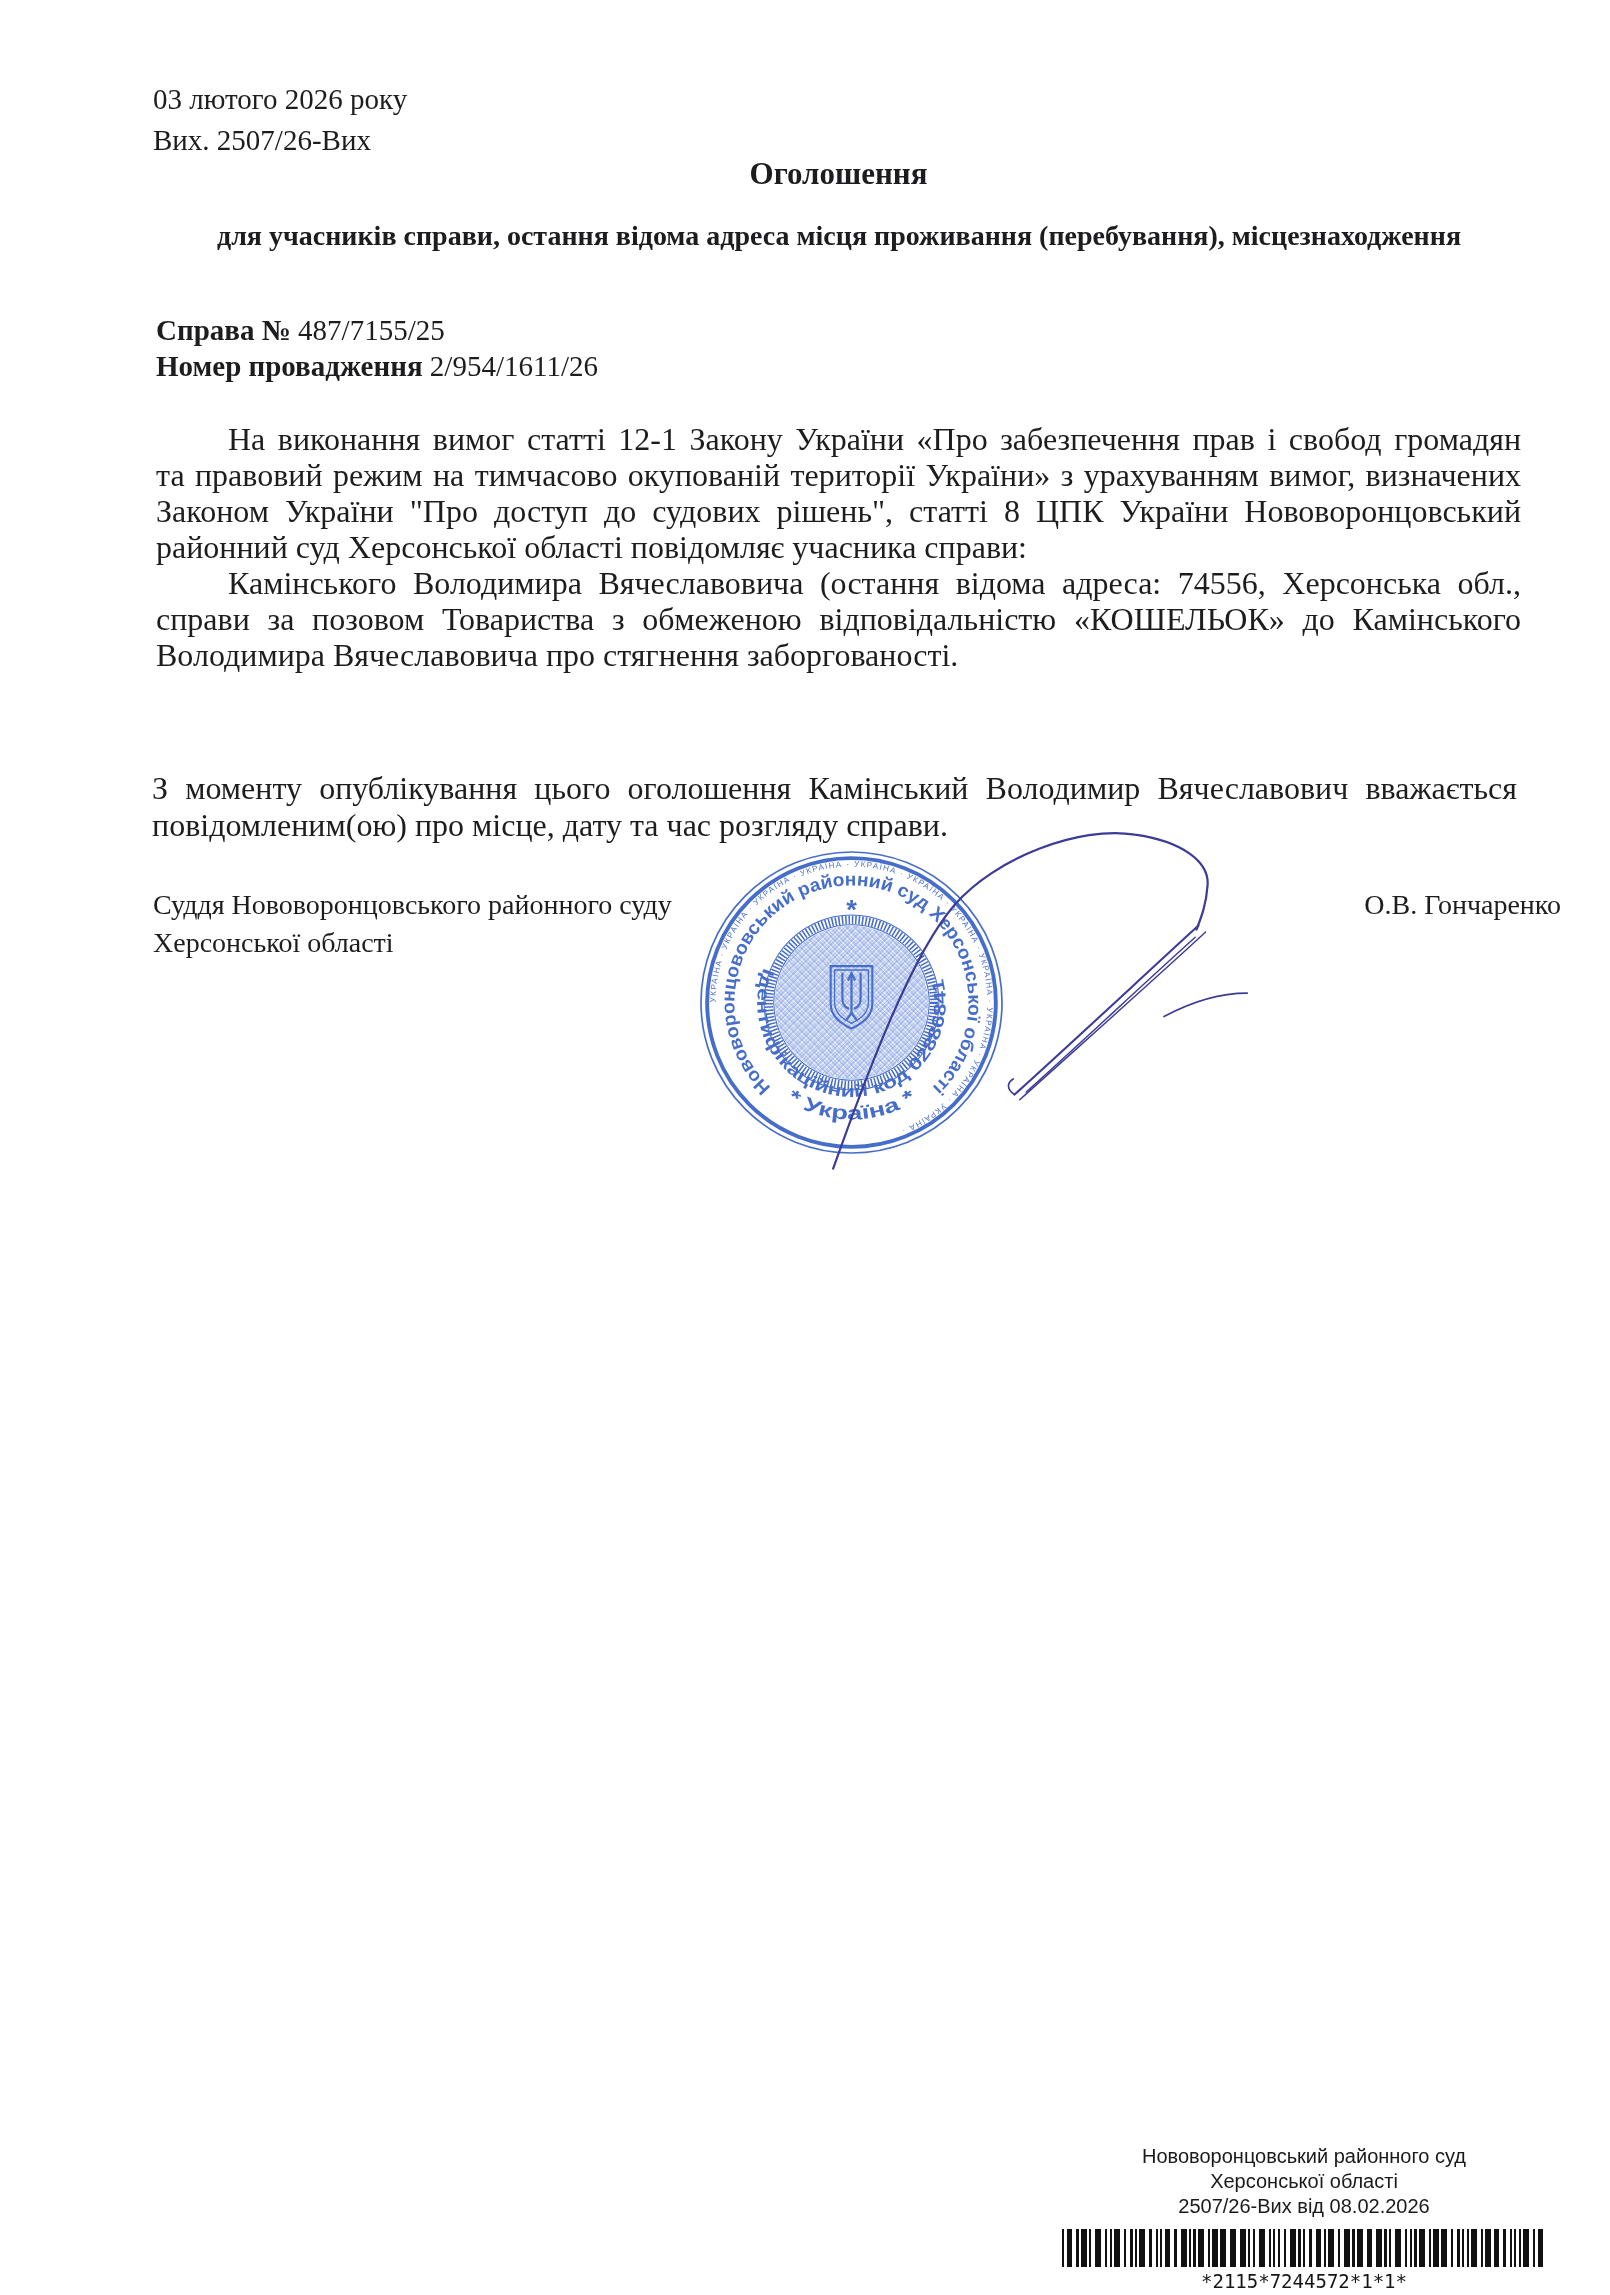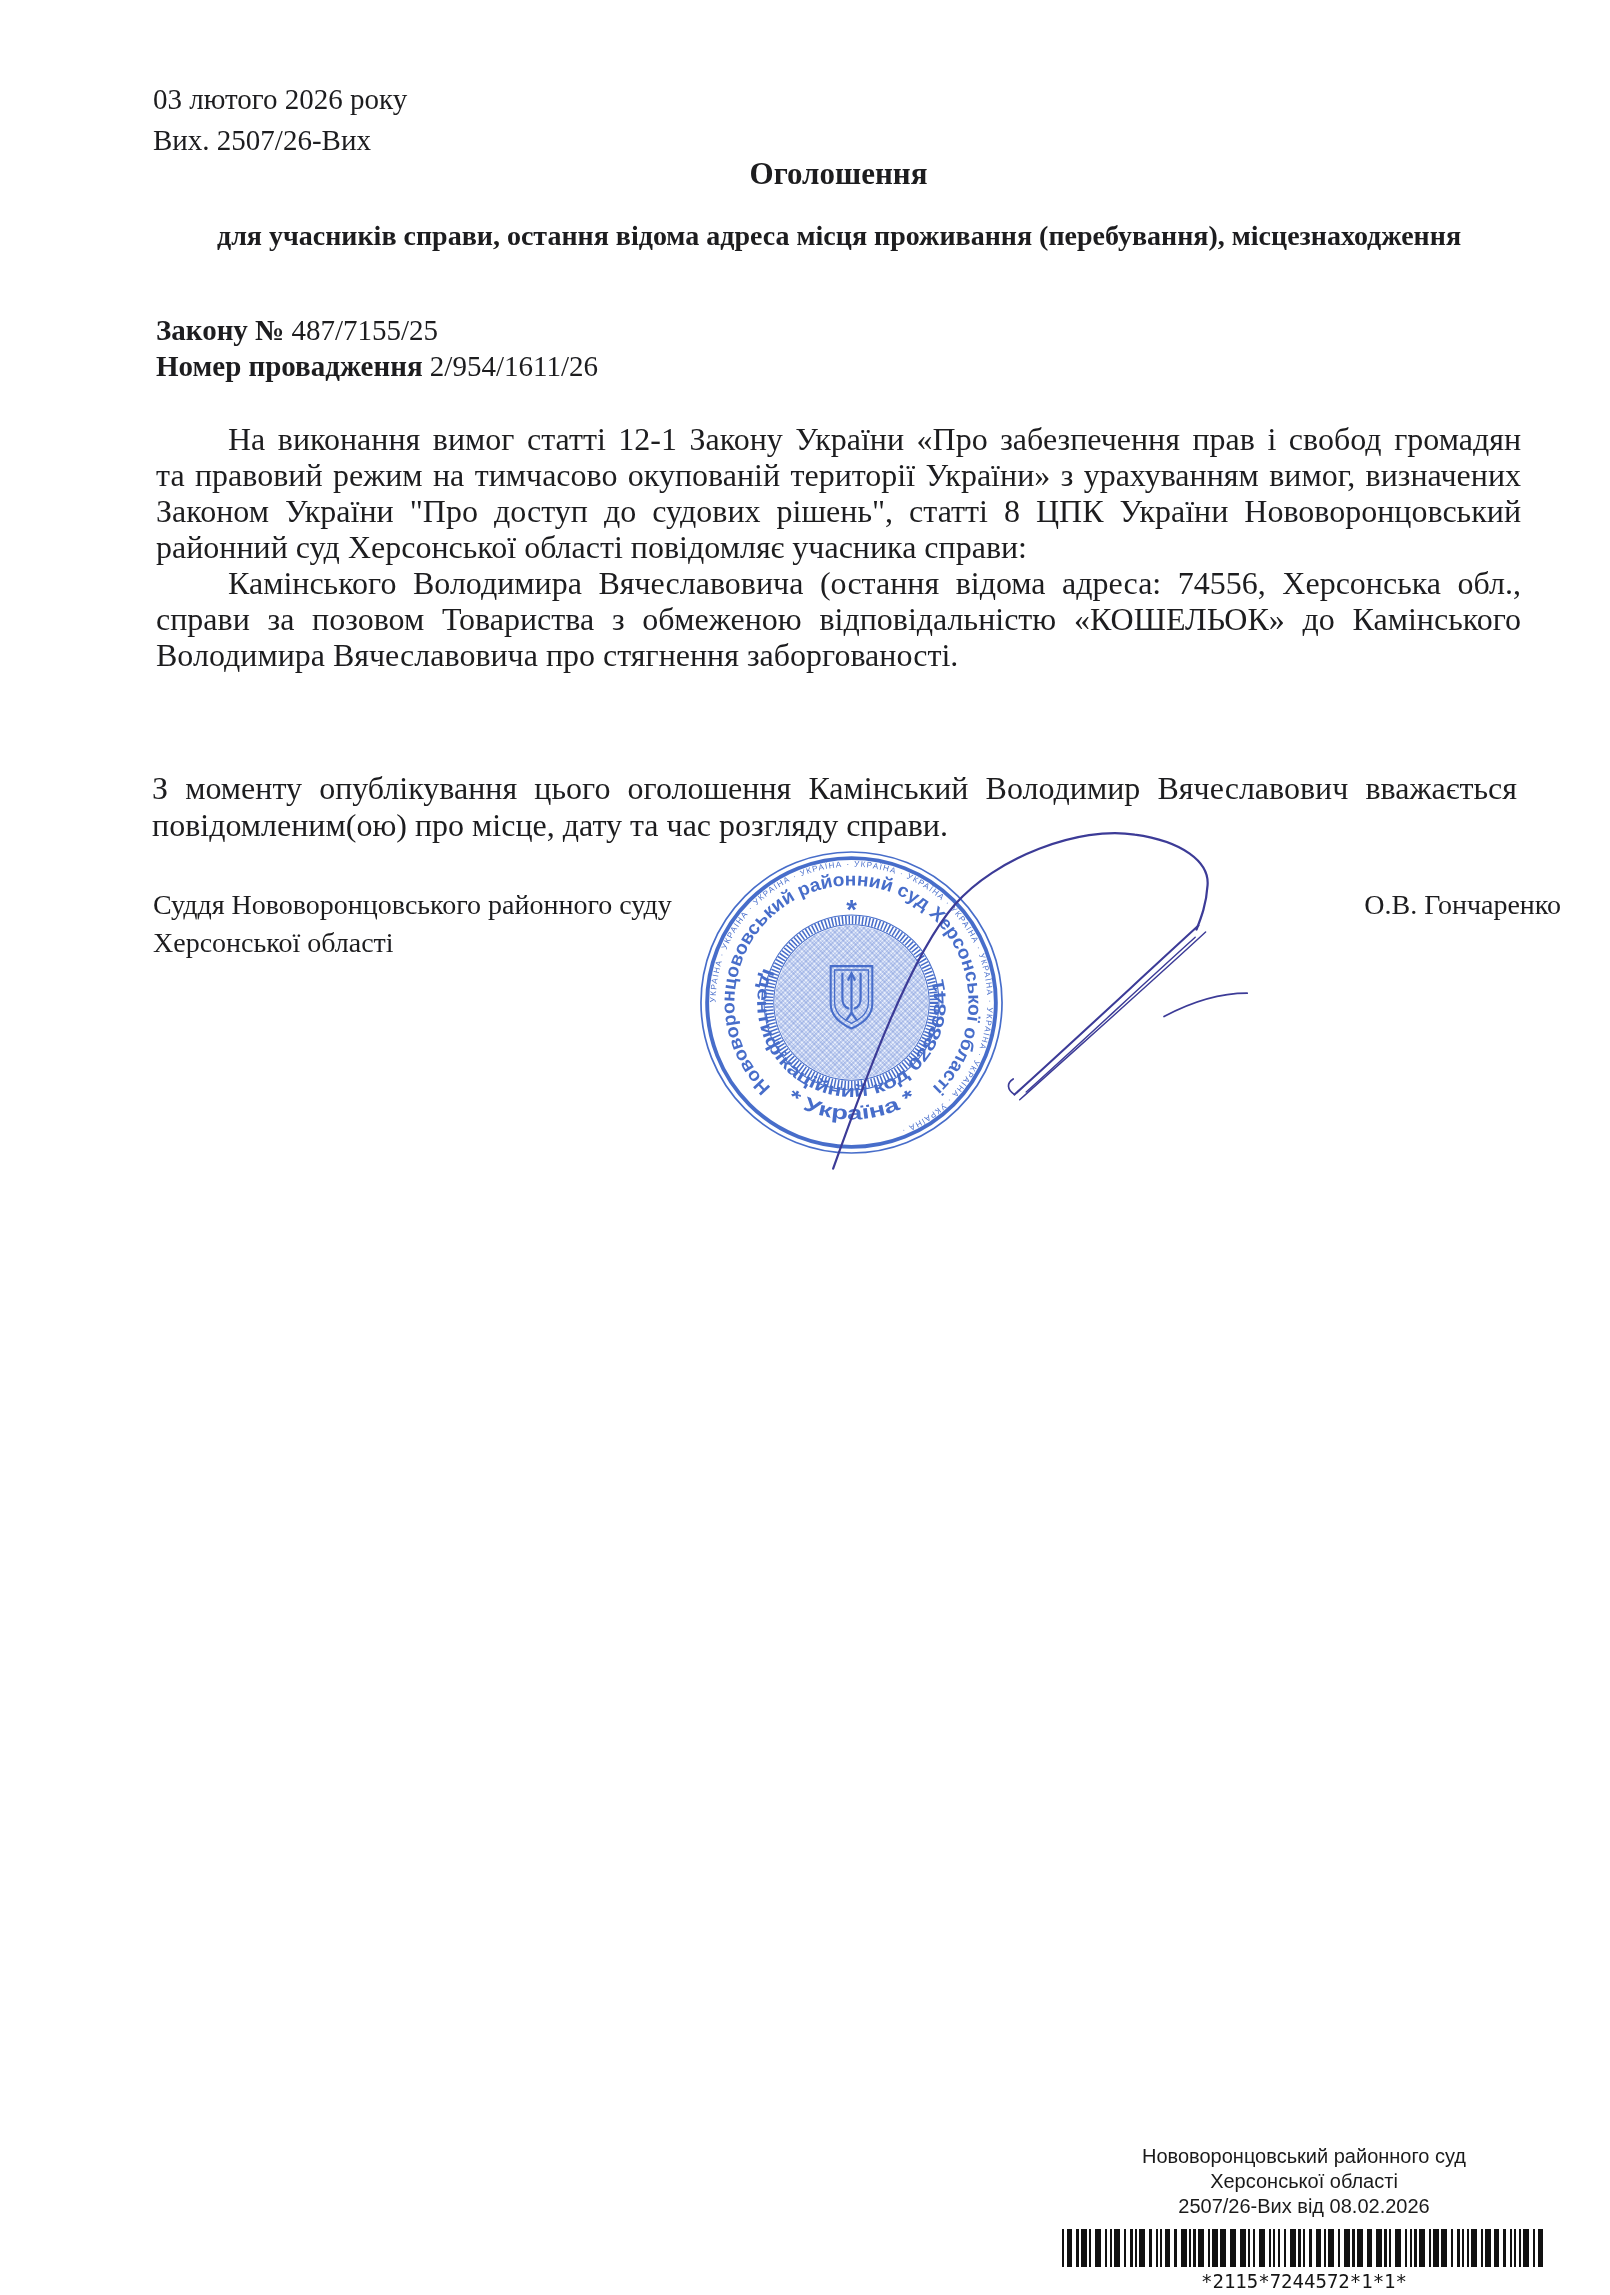--- a/index.html
+++ b/index.html
@@ -48,21 +48,21 @@
 
   <div class="abs date-block">
     <div>03 лютого 2026 року</div>
     <div>Вих. 2507/26-Вих</div>
   </div>
 
   <div class="abs title-line">Оголошення</div>
   <div class="abs subtitle-1">для учасників справи, остання відома адреса місця проживання (перебування), місцезнаходження</div>
 
   <div class="abs case-line">
-    <span class="bold">Закону №</span>
+    <span class="bold">Справа №</span>
     <span>487/7155/25</span>
   </div>
   <div class="abs proc-line">
     <span class="bold">Номер провадження</span>
     <span>2/954/1611/26</span>
   </div>
 
   <div class="abs body-block">
     <div class="line indent">На виконання вимог статті 12-1 Закону України «Про забезпечення прав і свобод громадян</div>
     <div class="line">та правовий режим на тимчасово окупованій території України» з урахуванням вимог, визначених</div>

